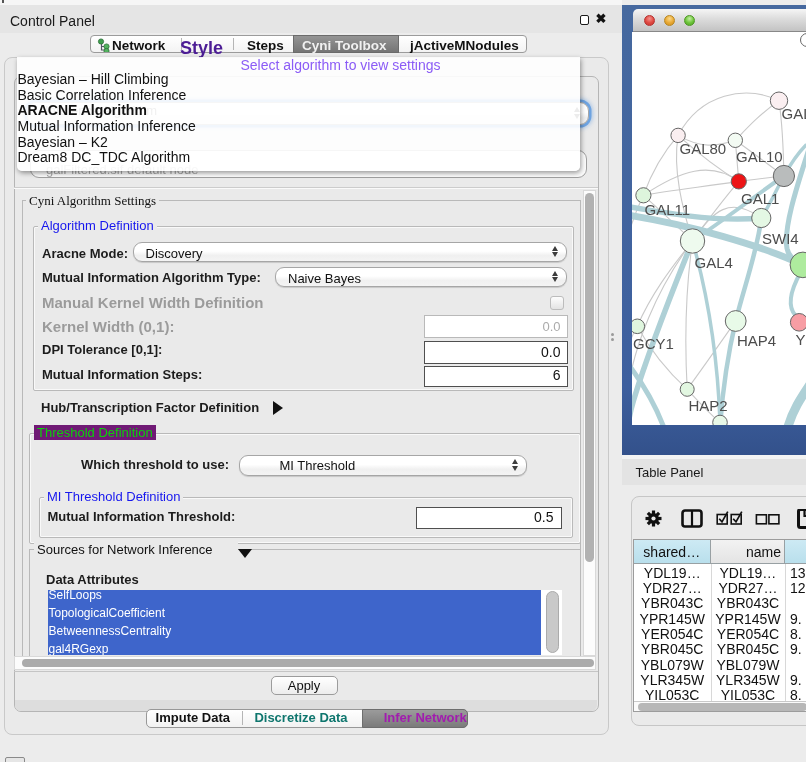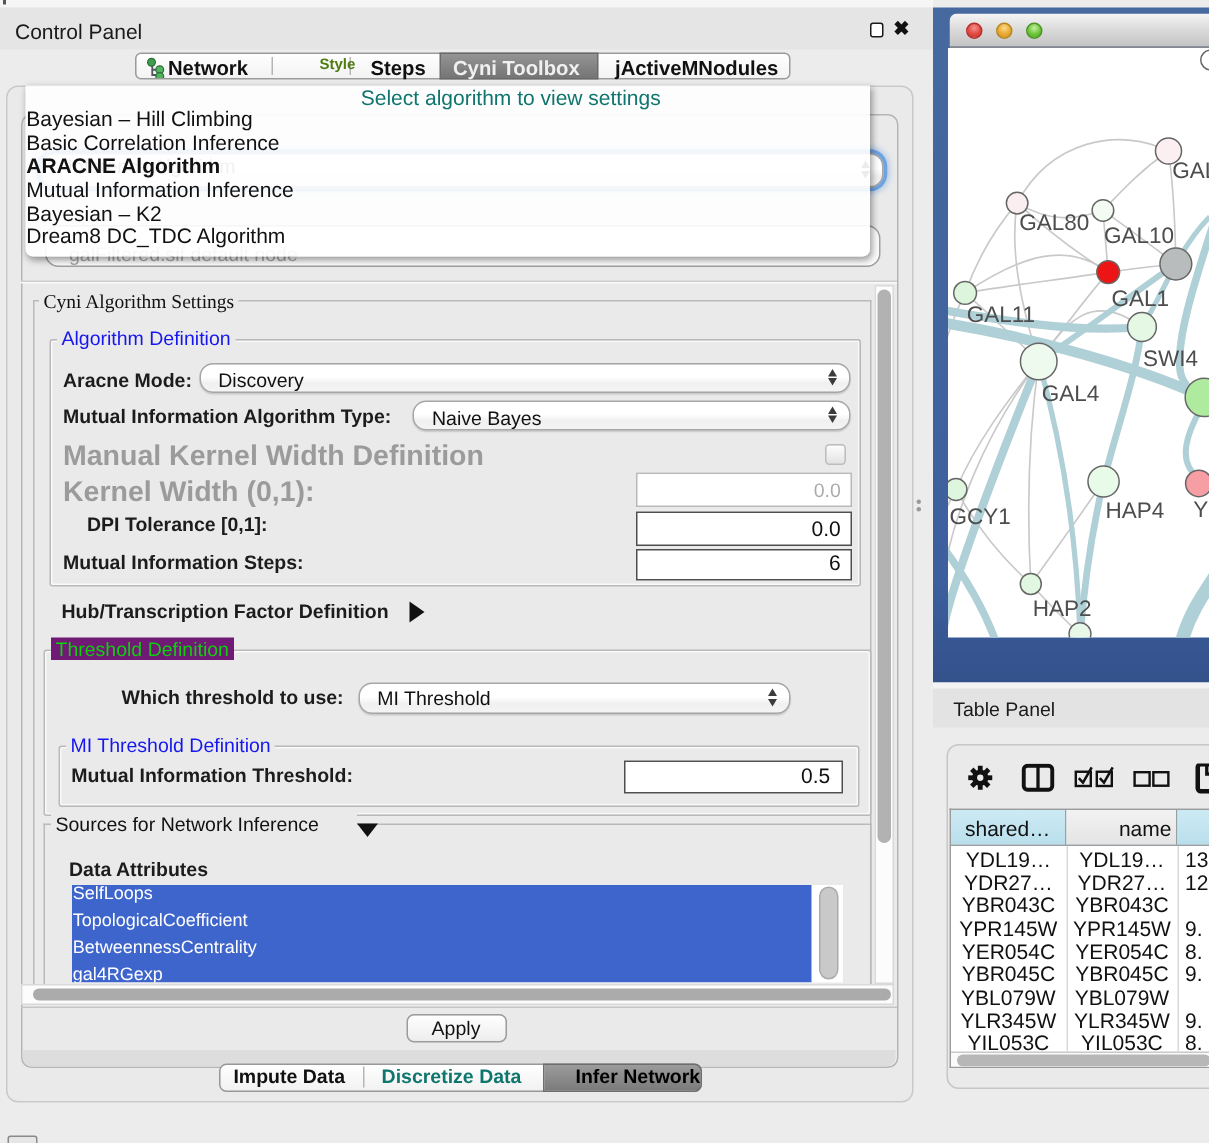--- a/index.html
+++ b/index.html
@@ -1,20 +1,20 @@
 <!DOCTYPE html>
 <html><head>
 <meta charset="utf-8">
 <style>
 * { margin:0; padding:0; box-sizing:border-box; }
 html,body { width:806px; height:762px; overflow:hidden; }
 body { background:#ececec; font-family:"Liberation Sans", sans-serif; position:relative; }
 .abs { position:absolute; }
 .lbl { font-size:13px; font-weight:bold; color:#1c1c1c; white-space:nowrap; }
-.glbl { font-size:19px; font-weight:bold; color:#9b9b9b; white-space:nowrap; }
+.glbl { font-size:15px; font-weight:bold; color:#9b9b9b; white-space:nowrap; }
 .combo {
   position:absolute; border:1px solid #a6a6a6; border-radius:9px;
   background:linear-gradient(#ffffff, #ffffff 45%, #f0f0f0 70%, #f4f4f4);
   box-shadow:0 1px 1px rgba(0,0,0,0.15);
 }
 .combo .ct { position:absolute; left:12px; top:3px; font-size:13px; color:#111; white-space:nowrap; }
 .stepper { position:absolute; right:7px; top:4px; width:7px; }
 .stepper .up { width:0; height:0; border-left:3.5px solid transparent; border-right:3.5px solid transparent; border-bottom:5px solid #3c3c3c; margin-bottom:1.5px; }
 .stepper .dn { width:0; height:0; border-left:3.5px solid transparent; border-right:3.5px solid transparent; border-top:5px solid #3c3c3c; }
 .tfield { position:absolute; background:#fff; font-size:13px; text-align:right; }
@@ -35,21 +35,21 @@
 <div class="abs" style="left:3.5px;top:57px;width:605px;height:677.5px;background:#eaeaea;border:1px solid #c9c9c9;border-radius:8px;"></div>
 
 <div class="abs" style="left:13.5px;top:75.5px;width:585.5px;height:636.5px;background:#eaeaea;border:1px solid #b5b5b5;border-radius:7px;"></div>
 <div class="abs" style="left:15px;top:700px;width:582px;height:11px;background:#dddddd;border-radius:0 0 6px 6px;"></div>
 
 <div class="abs" style="left:90px;top:35px;width:437px;height:17.5px;background:linear-gradient(#ffffff,#f3f3f3);border:1px solid #9b9b9b;border-radius:4px;"></div>
 <div class="abs" style="left:292.8px;top:35px;width:106px;height:17.5px;background:linear-gradient(#949494,#757575);border:1px solid #6b6b6b;"></div>
 <div class="abs" style="left:181px;top:38px;width:1px;height:12px;background:#b5b5b5;"></div>
 <div class="abs" style="left:232.5px;top:38px;width:1px;height:12px;background:#b5b5b5;"></div>
 <div class="abs" style="left:112px;top:37.5px;font-size:13.5px;font-weight:bold;color:#111;">Network</div>
-<div class="abs" style="left:213px;top:37.5px;font-size:10px;font-weight:bold;color:#4d7c0f;">Style</div>
+<div class="abs" style="left:180px;top:37.5px;font-size:18px;font-weight:bold;color:#4c1d95;">Style</div>
 <div class="abs" style="left:247px;top:37.5px;font-size:13.5px;font-weight:bold;color:#111;">Steps</div>
 <div class="abs" style="left:302px;top:37.5px;font-size:13.5px;font-weight:bold;color:#f0f0f0;">Cyni Toolbox</div>
 <div class="abs" style="left:410px;top:37.5px;font-size:13.5px;font-weight:bold;color:#111;">jActiveMNodules</div>
 
 <svg class="abs" style="left:96px;top:36px;" width="15" height="16" viewBox="0 0 15 16">
   <path d="M5.5 7 L5.5 14 L9 14 M5.5 10.5 L9 10.5" stroke="#556" stroke-width="1.2" fill="none"></path>
   <circle cx="5" cy="5.5" r="2.6" fill="#3f9e4d" stroke="#2c7038" stroke-width="0.8"></circle>
   <circle cx="10.5" cy="10.5" r="2.6" fill="#52b35f" stroke="#2c7038" stroke-width="0.8"></circle>
   <circle cx="10.5" cy="15" r="2.6" fill="#52b35f" stroke="#2c7038" stroke-width="0.8"></circle>
 </svg>
@@ -90,35 +90,35 @@
       <div class="dn"></div>
     </div>
 </div>
 
 <div class="glbl" style="position:absolute;left:42px;top:294px;">Manual Kernel Width Definition</div>
 <div class="abs" style="left:550px;top:296px;width:14px;height:14px;border:1px solid #bcbcbc;border-radius:3px;background:linear-gradient(#fdfdfd,#e3e3e3);"></div>
 
 <div class="glbl" style="position:absolute;left:42px;top:318px;">Kernel Width (0,1):</div>
 <div class="tfield" style="left:424px;top:314.5px;width:143.5px;height:23px;border:1px solid #b9b9b9;color:#ababab;line-height:21.5px;padding-right:6px;">0.0</div>
 
-<div class="lbl" style="position:absolute;left:42px;top:342px;margin-left:16px;">DPI Tolerance [0,1]:</div>
+<div class="lbl" style="position:absolute;left:42px;top:342px;">DPI Tolerance [0,1]:</div>
 <div class="tfield" style="left:424px;top:340.5px;width:143.5px;height:23px;border:1.5px solid #4f4f4f;color:#111;font-size:14px;line-height:20px;padding-right:6px;">0.0</div>
 
 <div class="lbl" style="position:absolute;left:42px;top:366.5px;">Mutual Information Steps:</div>
 <div class="tfield" style="left:424px;top:366px;width:143.5px;height:21px;border:1.5px solid #4f4f4f;color:#111;font-size:14px;line-height:17px;padding-right:6px;">6</div>
 
 <div class="lbl" style="position:absolute;left:41px;top:399.5px;">Hub/Transcription Factor Definition</div>
 <div class="abs" style="left:273px;top:401px;width:0;height:0;border-top:7.5px solid transparent;border-bottom:7.5px solid transparent;border-left:10px solid #111;"></div>
 
 <div class="groupbox" style="left:29px;top:433px;width:552px;height:111px;"></div>
 <div class="gtitle" style="left:34px;top:425px;background:#701a75;color:#0bd00b;">Threshold Definition</div>
 
 <div class="lbl" style="position:absolute;left:81px;top:457px;">Which threshold to use:</div>
 <div class="combo" style="left:238.5px;top:454.5px;width:288px;height:21px;">
-  <div class="ct" style="top:2.5px;">MI Threshold</div>
+  <div class="ct" style="top:2.5px;margin-left:28px;">MI Threshold</div>
   <div class="stepper" style="top:3.5px;">
       <div class="up"></div>
       <div class="dn"></div>
     </div>
 </div>
 
 <div class="groupbox" style="left:38.5px;top:497px;width:534px;height:41px;"></div>
 <div class="gtitle" style="left:44px;top:489px;background:#eaeaea;color:#1616ee;">MI Threshold Definition</div>
 
 <div class="lbl" style="position:absolute;left:47.5px;top:509px;">Mutual Information Threshold:</div>
@@ -143,31 +143,31 @@
 <div class="abs" style="left:22px;top:658.5px;width:572px;height:8px;background:#ababab;border-radius:4px;"></div>
 <div class="abs" style="left:14px;top:670.5px;width:584px;height:1px;background:#c5c5c5;"></div>
 
 <div class="abs" style="left:270.5px;top:675.5px;width:67px;height:19.5px;background:linear-gradient(#ffffff,#ededed);border:1px solid #9c9c9c;border-radius:5px;text-align:center;font-size:13px;color:#111;line-height:18px;">Apply</div>
 
 <div class="abs" style="left:146px;top:708.5px;width:322.2px;height:19.8px;background:linear-gradient(#ffffff,#f2f2f2);border:1px solid #989898;border-radius:5px;"></div>
 <div class="abs" style="left:362.3px;top:708.5px;width:105.9px;height:19.8px;background:linear-gradient(#9b9b9b,#7b7b7b);border:1px solid #6e6e6e;border-radius:0 5px 5px 0;"></div>
 <div class="abs" style="left:242.4px;top:711px;width:1px;height:14px;background:#b5b5b5;"></div>
 <div class="abs" style="left:155.6px;top:710px;font-size:13px;font-weight:bold;color:#111;">Impute Data</div>
 <div class="abs" style="left:254.4px;top:710px;font-size:13px;font-weight:bold;color:#0f766e;">Discretize Data</div>
-<div class="abs" style="left:371.7px;top:710px;font-size:13px;font-weight:bold;color:#000000;padding-left:12px;">Infer Network</div>
+<div class="abs" style="left:371.7px;top:710px;font-size:13px;font-weight:bold;color:#a21caf;padding-left:12px;">Infer Network</div>
 
 <div class="abs" style="left:611px;top:333px;width:3px;height:3px;background:#9a9a9a;border-radius:50%;"></div>
 <div class="abs" style="left:611px;top:338px;width:3px;height:3px;background:#9a9a9a;border-radius:50%;"></div>
 
 <div class="abs" style="left:4.5px;top:757px;width:20px;height:10px;background:#e6e6e6;border:1.5px solid #8a8a8a;border-radius:2px;"></div>
 
 <div class="abs" style="left:45px;top:103px;font-size:13px;color:#666;">Inference Algorithm</div>
 
 <div class="abs" style="left:17px;top:57px;width:563px;height:113.5px;background:rgba(255,255,255,0.9);border-radius:0 0 5px 5px;box-shadow:1px 2px 5px rgba(0,0,0,0.4);"></div>
-<div class="abs" style="left:17px;top:57px;width:647px;text-align:center;font-size:14px;color:#0f766e;">Select algorithm to view settings</div>
+<div class="abs" style="left:17px;top:57px;width:647px;text-align:center;font-size:14px;color:#8b5cf6;">Select algorithm to view settings</div>
 <div class="abs" style="left:17.5px;top:71.8px;font-size:14px;color:#111;line-height:15.7px;">Bayesian – Hill Climbing<br>Basic Correlation Inference<br><b>ARACNE Algorithm</b><br>Mutual Information Inference<br>Bayesian – K2<br>Dream8 DC_TDC Algorithm</div>
 
 <div class="abs" style="left:622px;top:5px;width:184px;height:450px;background:linear-gradient(#46699f,#3d5f9e 85%,#33518b);"></div>
 <div class="abs" style="left:633px;top:9px;width:173px;height:22.5px;background:linear-gradient(#f5f5f5,#dcdcdc 45%,#c3c3c3);border-bottom:1px solid #888;border-radius:5px 0 0 0;"></div>
 <div class="abs" style="left:643.5px;top:15.2px;width:11px;height:11px;border-radius:50%;background:radial-gradient(circle at 50% 30%, #f2918d, #e04840 55%, #c33934);border:0.5px solid #b5302e;"></div>
 <div class="abs" style="left:663.5px;top:15.2px;width:11px;height:11px;border-radius:50%;background:radial-gradient(circle at 50% 30%, #fbd98a, #e8a833 55%, #cf8f21);border:0.5px solid #b8861e;"></div>
 <div class="abs" style="left:683.5px;top:15.2px;width:11px;height:11px;border-radius:50%;background:radial-gradient(circle at 50% 30%, #c4eea4, #6cc439 55%, #53a426);border:0.5px solid #4d9623;"></div>
 
 <svg class="abs" style="left:631.5px;top:31.5px;background:#ffffff;" width="174.5" height="393" viewBox="631.5 31.5 174.5 393">
   <g fill="none" stroke="#c9c9c9" stroke-width="1.1">

